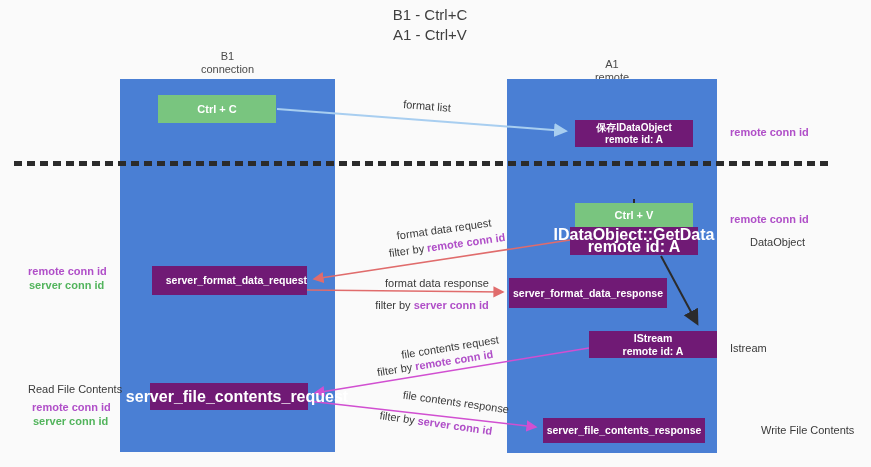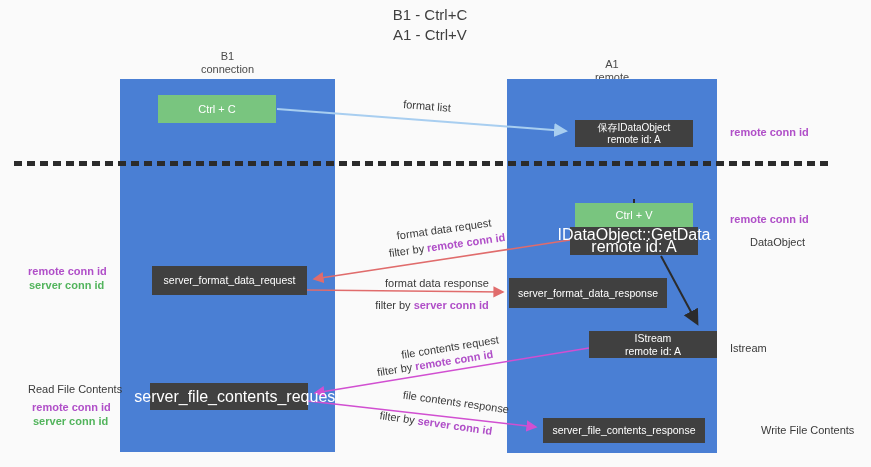--- a/index.html
+++ b/index.html
@@ -49,29 +49,30 @@
   }
   .node {
     position: absolute;
     display: flex;
     flex-direction: column;
     align-items: center;
     justify-content: center;
     color: #ffffff;
     text-align: center;
     line-height: 13px;
-  }
-  .node.orange { background: #404040; }
+    font-weight: bold;
+  }
+  .node.orange { background: #701a75; }
   .node.green  { background: #79c57f; }
   .node-ctrl-c { left: 158px; top: 95px;  width: 118px; height: 28px; font-size: 11px; }
   .node-ctrl-v { left: 575px; top: 174px; width: 118px; height: 24px; font-size: 11px; margin-top: 29px; }
   .node-saved  { left: 575px; top: 120px; width: 118px; height: 27px; font-size: 10px; line-height: 12px; }
   .node-getdata{ left: 570px; top: 227px; width: 128px; height: 28px; font-size: 16px; line-height: 12.5px; align-items: center; }
   .node-istream{ left: 589px; top: 331px; width: 128px; height: 27px; font-size: 10.5px; line-height: 12.5px; }
-  .node-fmt-req { left: 152px; top: 266px; width: 155px; height: 29px; font-size: 10.5px; }
+  .node-fmt-req { left: 152px; top: 266px; width: 155px; height: 29px; font-size: 10.5px; align-items: flex-end; }
   .node-fmt-rsp { left: 509px; top: 278px; width: 158px; height: 30px; font-size: 10.5px; }
   .node-file-req{ left: 150px; top: 383px; width: 158px; height: 27px; font-size: 16px; padding-left: 16px; }
   .node-file-rsp{ left: 543px; top: 418px; width: 162px; height: 25px; font-size: 10.5px; align-items: center; }
   .side-label {
     position: absolute;
     font-size: 11px;
     color: #3a3a3a;
     white-space: nowrap;
   }
   .side-label.bold-purple { color: #b04fc8; font-weight: bold; }

